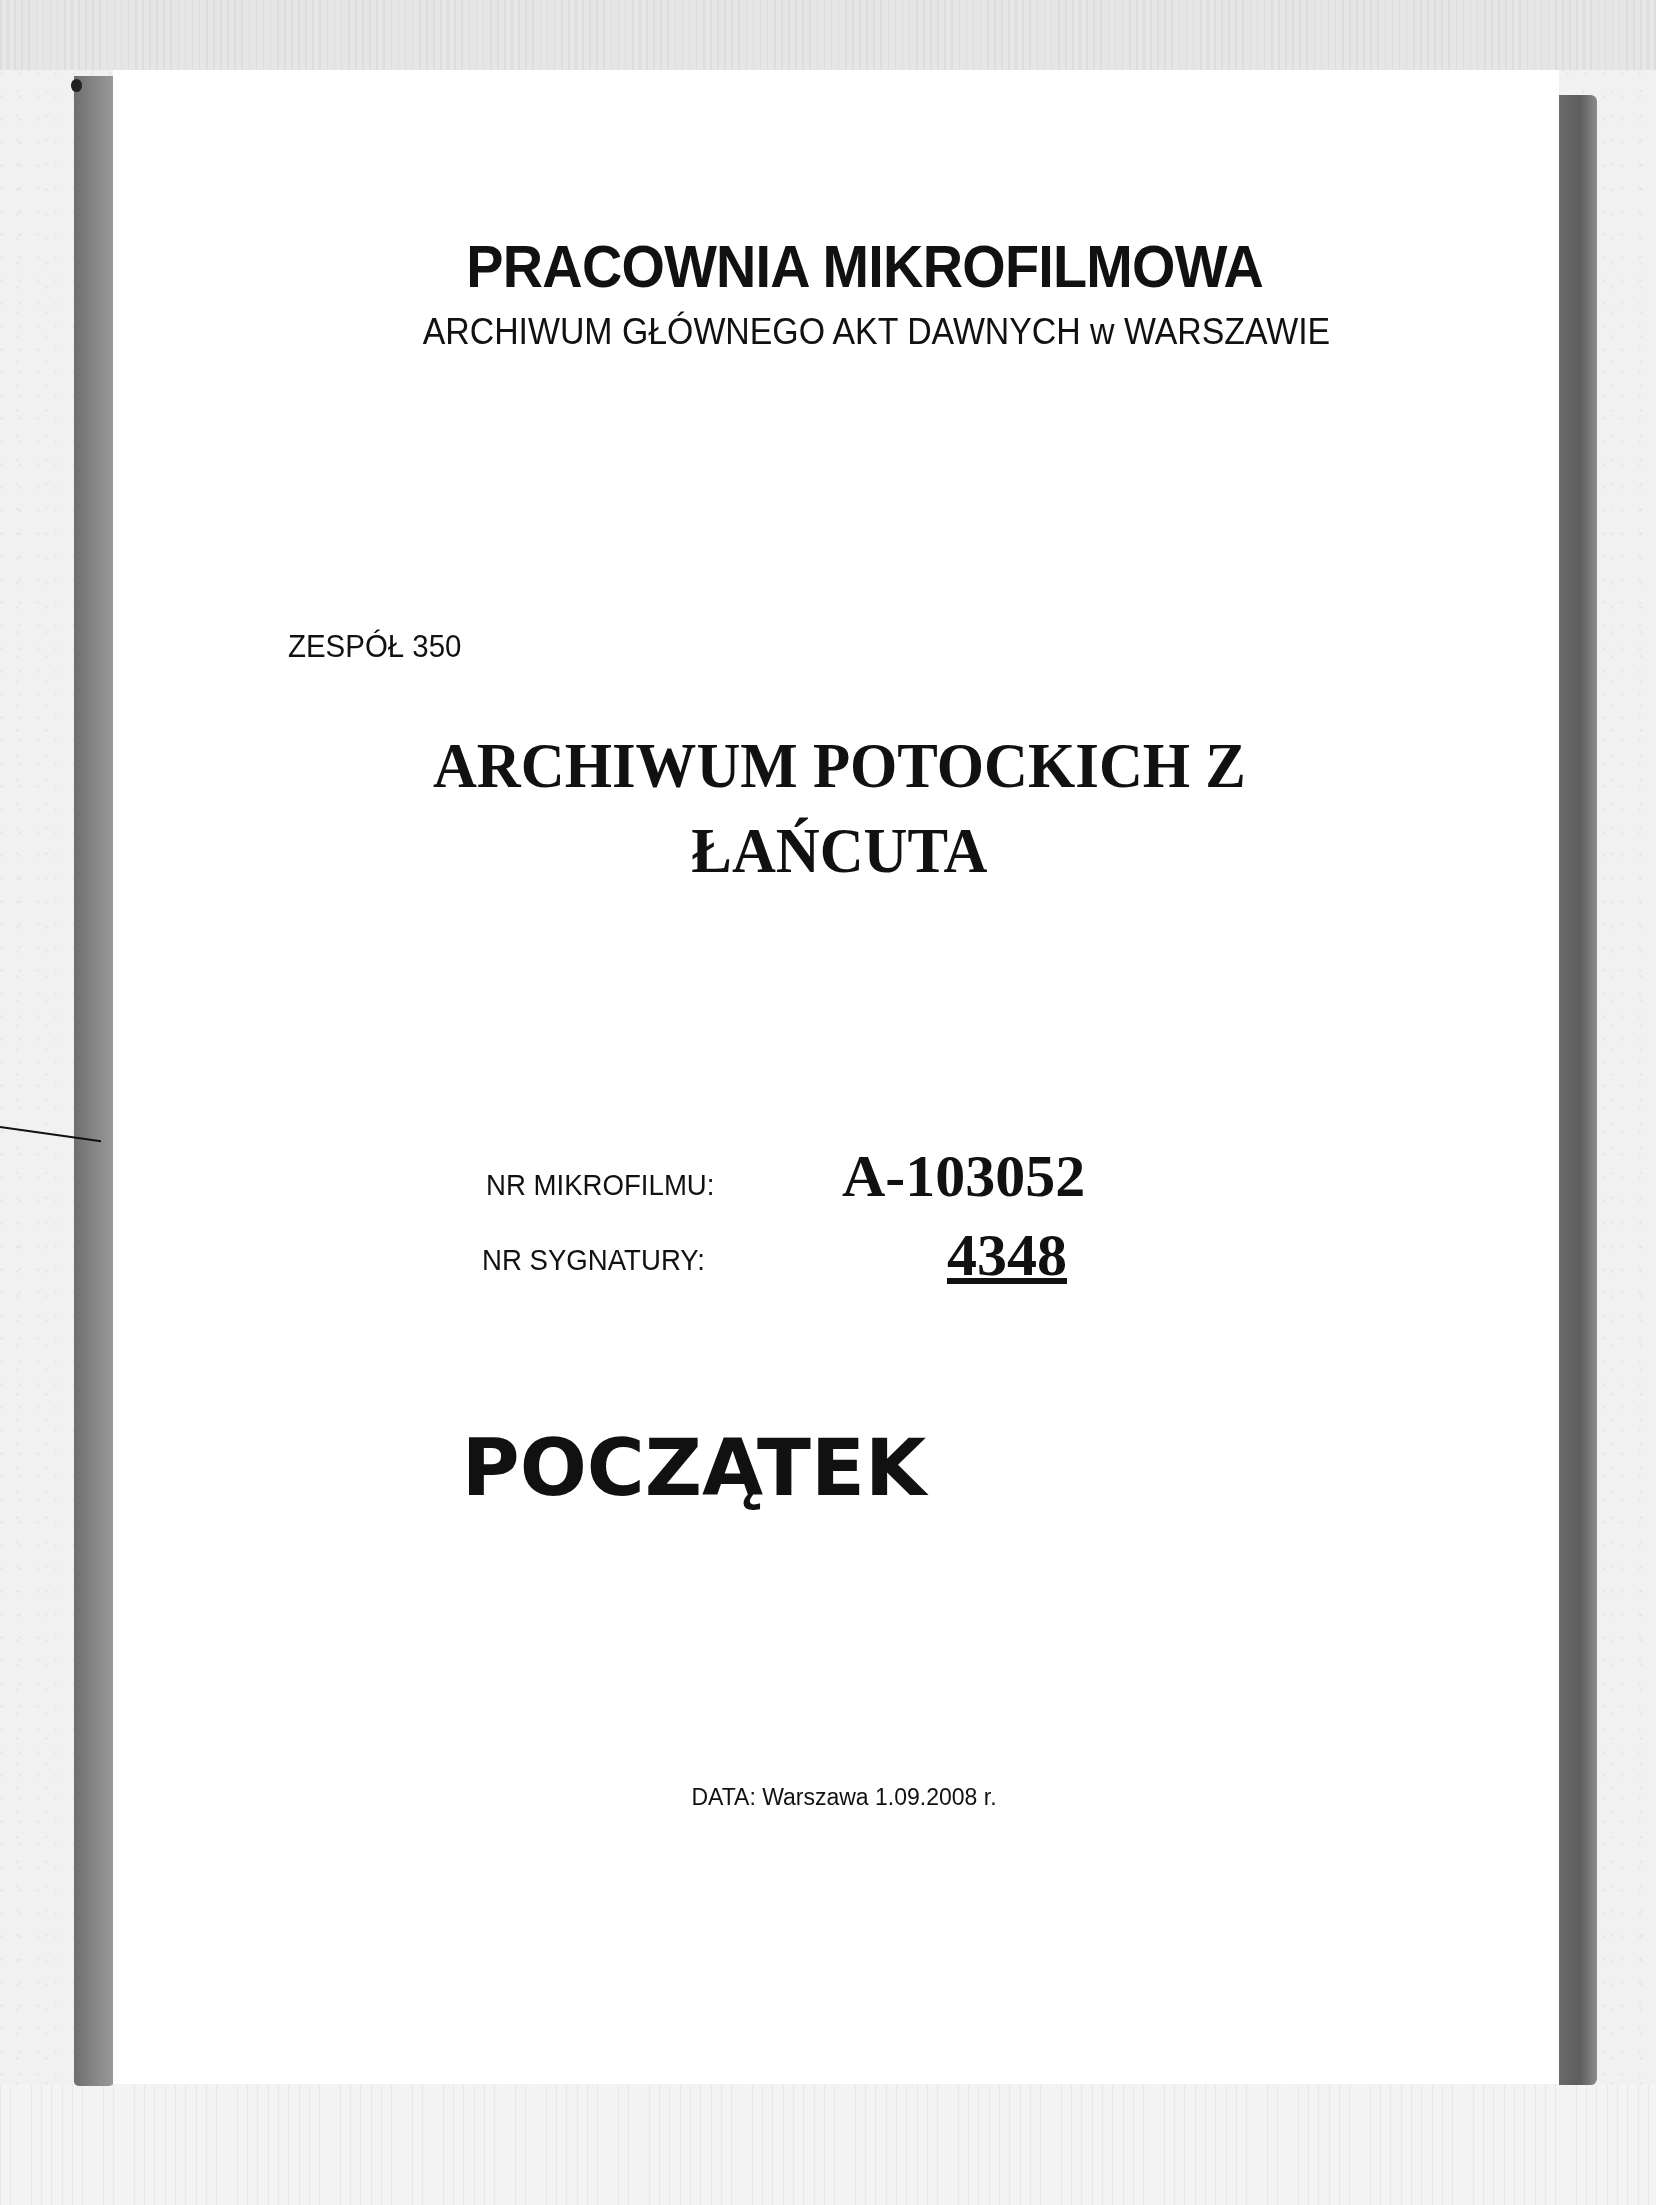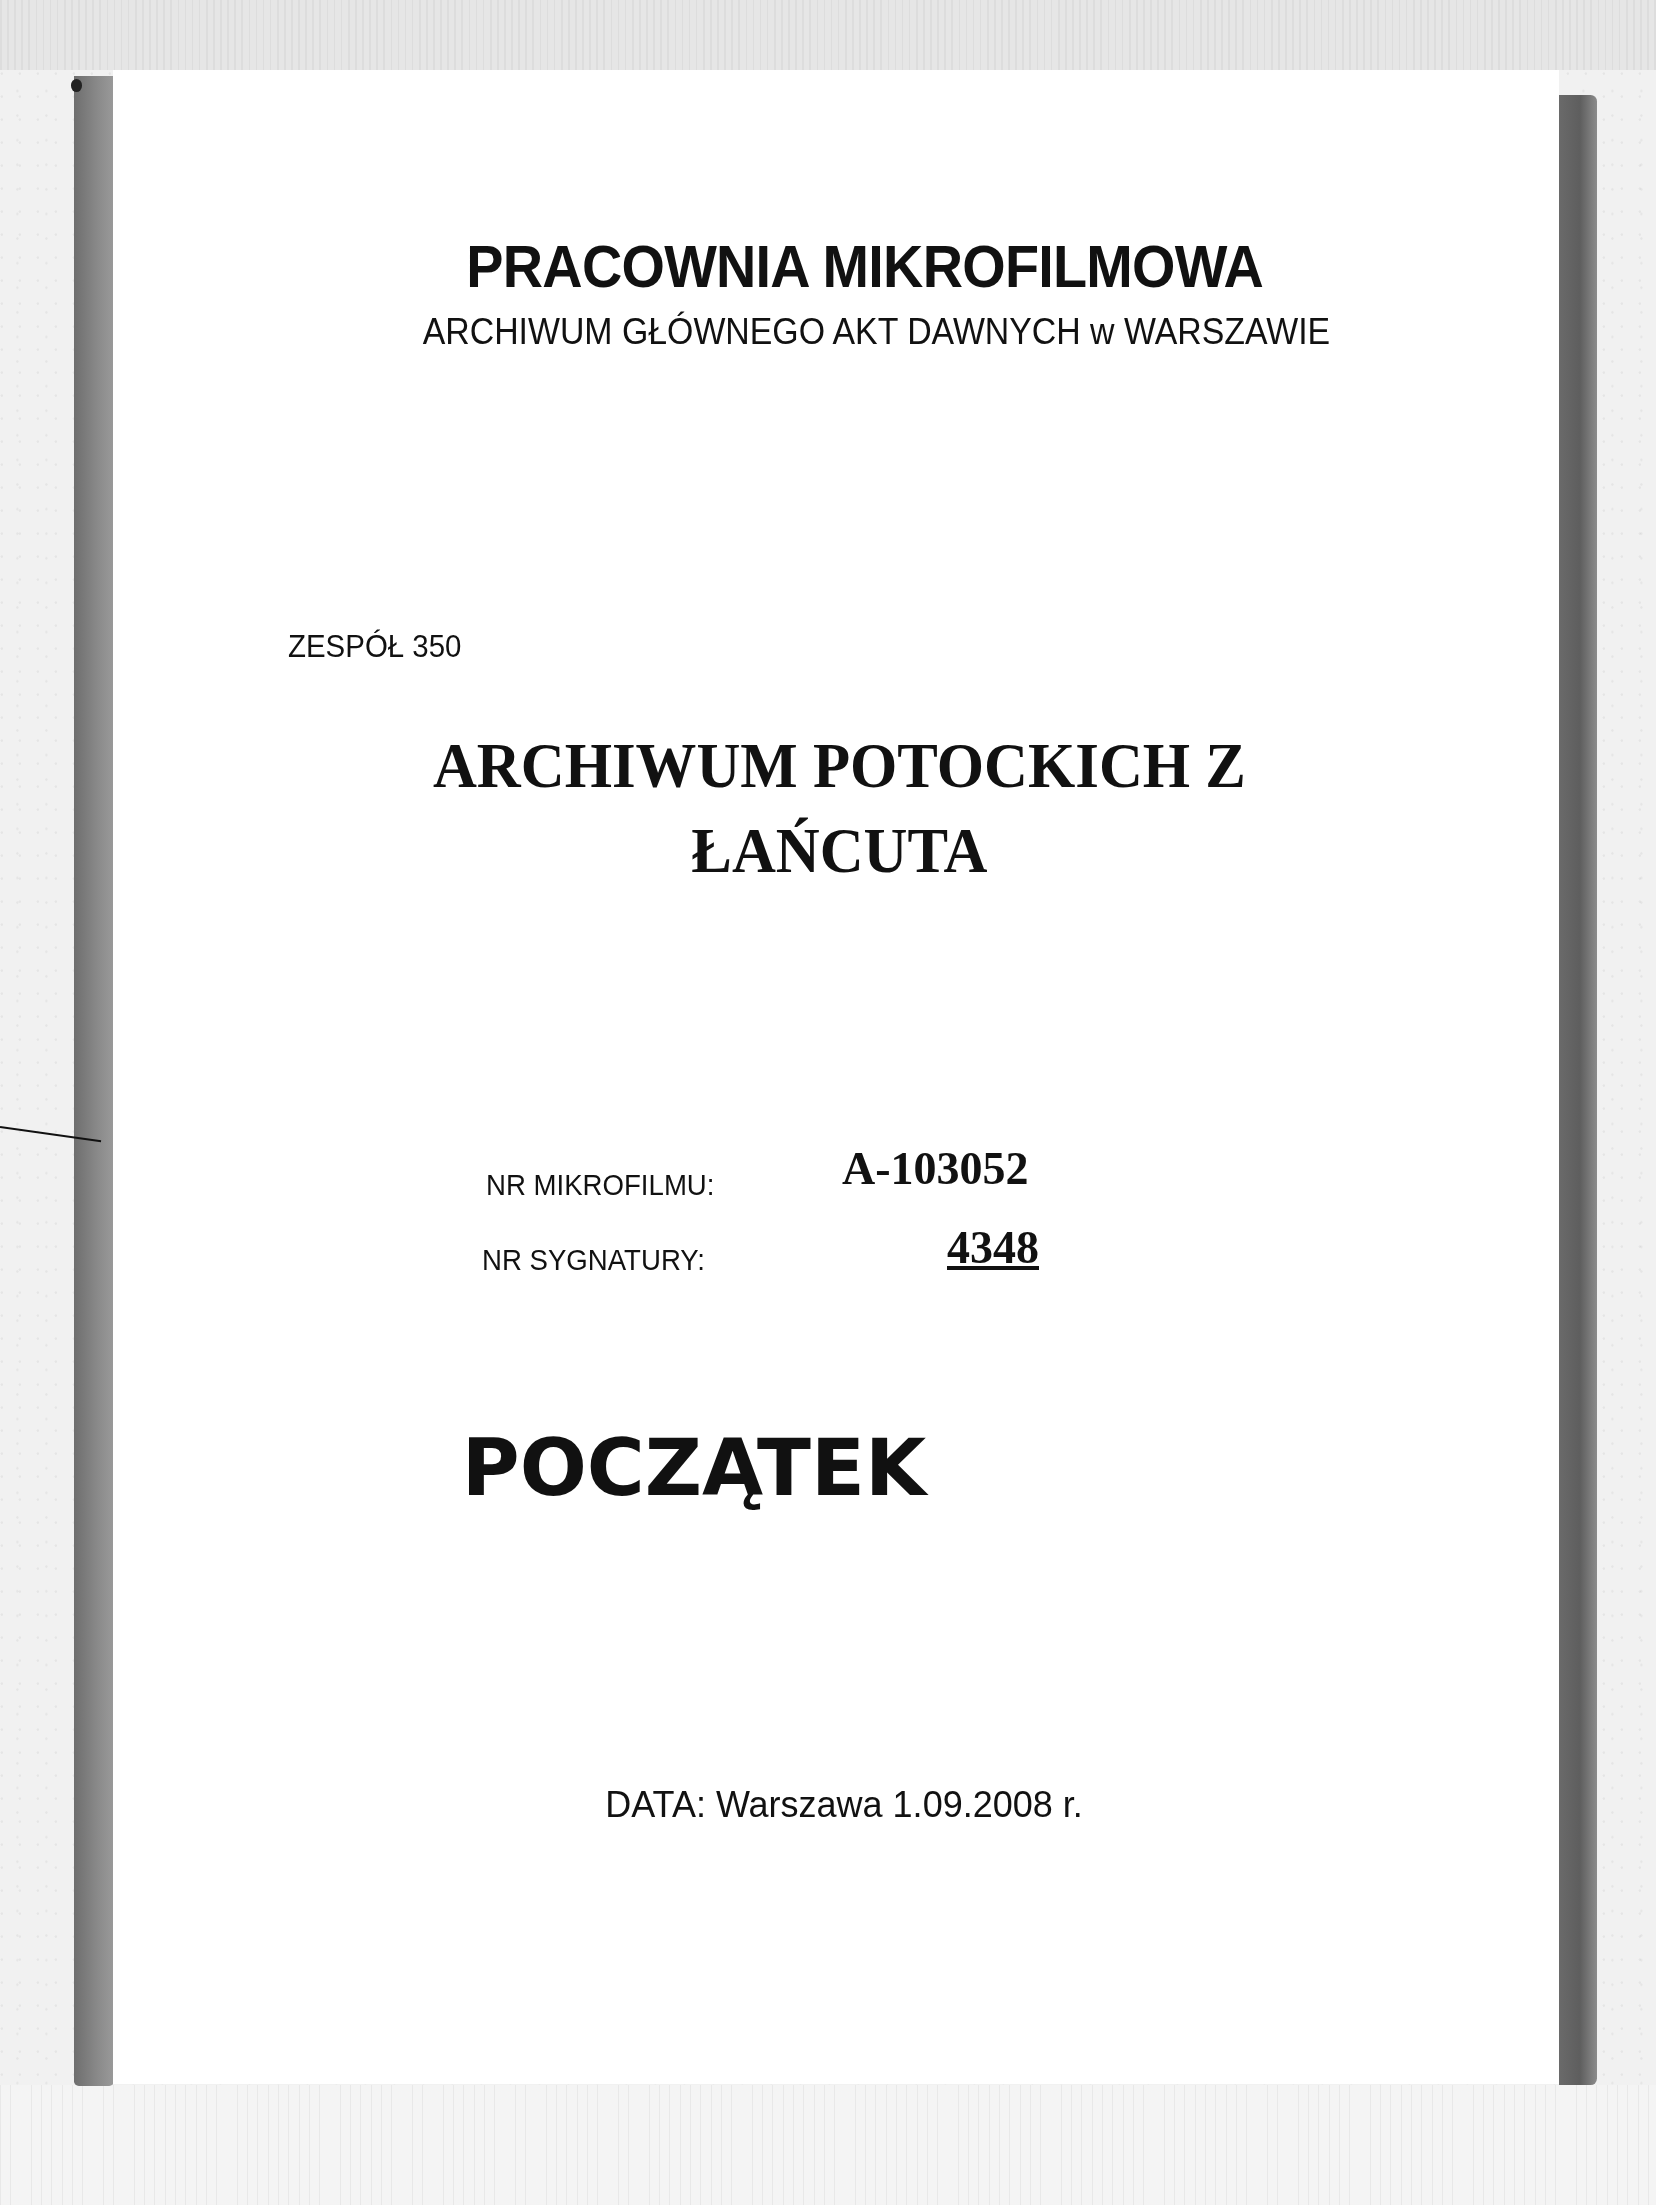--- a/index.html
+++ b/index.html
@@ -116,40 +116,40 @@
       font-family: "Liberation Sans", sans-serif;
       font-size: 30px;
       transform: scaleX(0.92);
       transform-origin: left center;
     }
     .lbl-mikrofilm { left: 486px; top: 1168px; }
     .lbl-sygnatura { left: 482px; top: 1243px; }
     .value {
       font-family: "Liberation Serif", serif;
       font-weight: bold;
-      font-size: 46px;
+      font-size: 60px;
     }
     .val-mikrofilm { left: 842px; top: 1142px; }
     .val-sygnatura { left: 947px; top: 1221px; text-decoration: underline; }
 
     .marker {
       left: 0; width: 1428px; text-align: center;
       top: 1422px;
       font-family: "DejaVu Sans", sans-serif;
       font-weight: bold;
       font-size: 79px;
       padding-right: 40px;
       box-sizing: border-box;
       transform: scaleX(1.0);
     }
     .date-line {
       left: 0; width: 1656px; text-align: center;
       top: 1784px;
       font-family: "Liberation Sans", sans-serif;
-      font-size: 36px;
+      font-size: 23px;
       padding-left: 32px;
       box-sizing: border-box;
     }
   </style>
 </head>
 <body>
 
 <div class="scan-top-band"></div>
 <div class="scan-bottom-band"></div>
 <div class="edge-left"></div>

